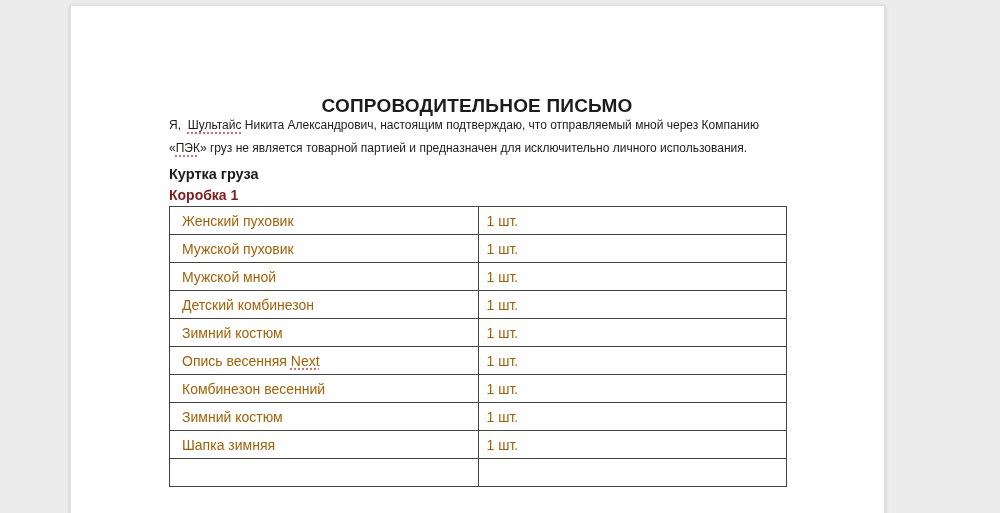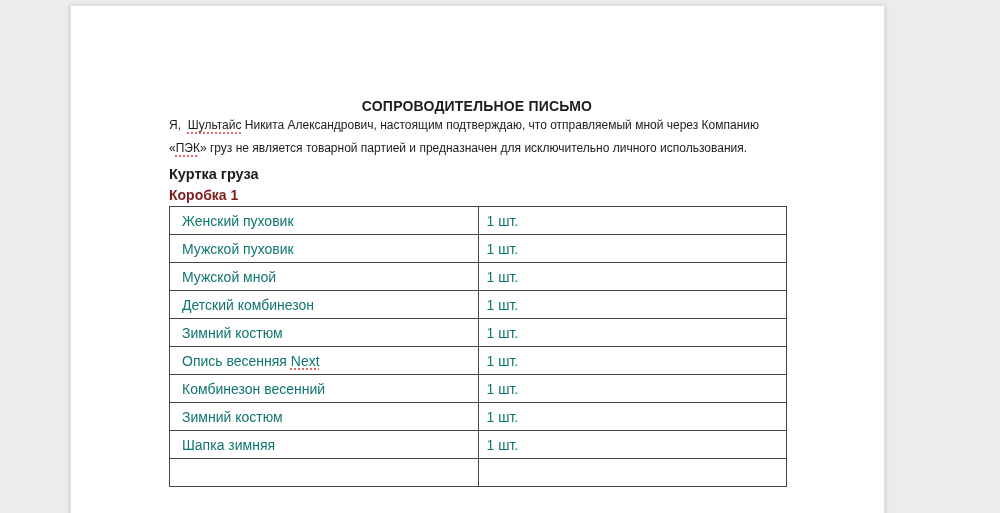--- a/index.html
+++ b/index.html
@@ -19,21 +19,21 @@
     width: 815px; height: 760px;
     background: #ffffff;
     border: 1px solid #e2e2e2;
     box-shadow: 0 1px 4px rgba(0,0,0,0.18);
   }
   .content {
     padding: 92px 99px 0 98px; 
     color: #1c1c1c;
   }
   .doc-title {
-    font-size: 14px;
+    font-size: 19px;
     font-weight: bold;
     line-height: 16px;
     text-align: center;
     letter-spacing: 0.2px;
   }
   .intro {
     font-size: 12px;
     line-height: 23px;
     white-space: pre-wrap;
   }
@@ -57,21 +57,21 @@
   table.cargo {
     margin-top: 3px;
     width: 618px;
     border-collapse: collapse;
     table-layout: fixed;
   }
   table.cargo td {
     border: 1px solid #444444;
     height: 28px;
     font-size: 14px;
-    color: #0f766e;
+    color: #a16207;
     vertical-align: middle;
   }
   td.item-cell { width: 50%; padding-left: 12px; }
   td.qty-cell  { width: 50%; padding-left: 8px; }
 </style>
 </head>
 <body>
 
 <div class="canvas">
   <div class="paper">

